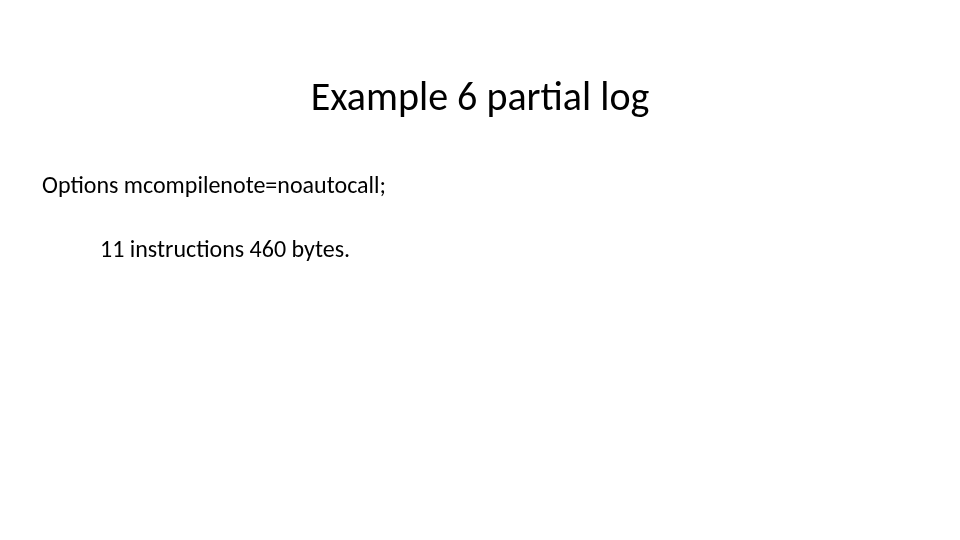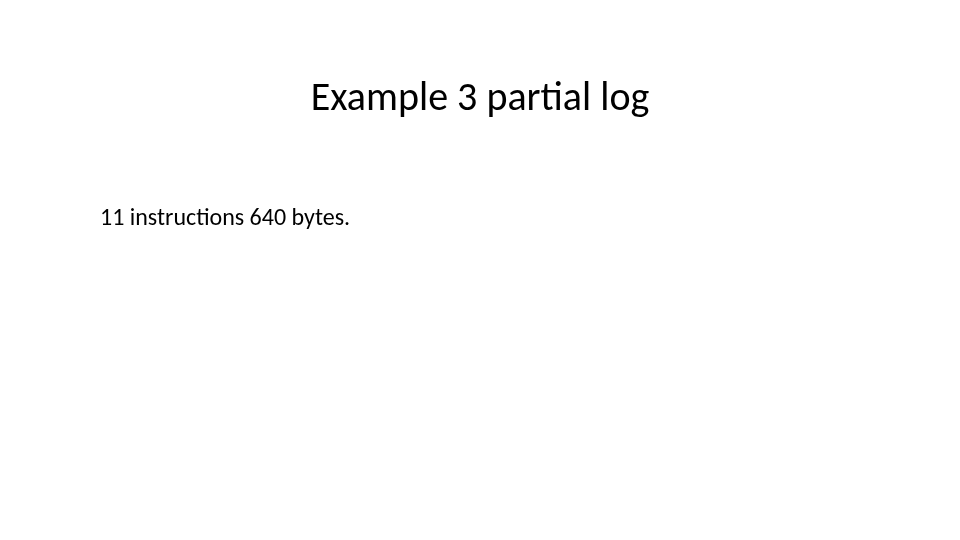--- a/index.html
+++ b/index.html
@@ -42,18 +42,19 @@
       height: 32px;
     }
     .indented {
       padding-left: 58px;
     }
   </style>
 </head>
 <body>
 
 <div class="slide">
-  <h1 class="title">Example 3 partial log</h1>
+  <h1 class="title">Example 6 partial log</h1>
   <div class="body-content">
+    <div class="body-line">Options mcompilenote=noautocall;</div>
     <div class="spacer"></div>
-    <div class="body-line indented">11 instructions 640 bytes.</div>
+    <div class="body-line indented">11 instructions 460 bytes.</div>
   </div>
 </div>
 
 </body></html>

